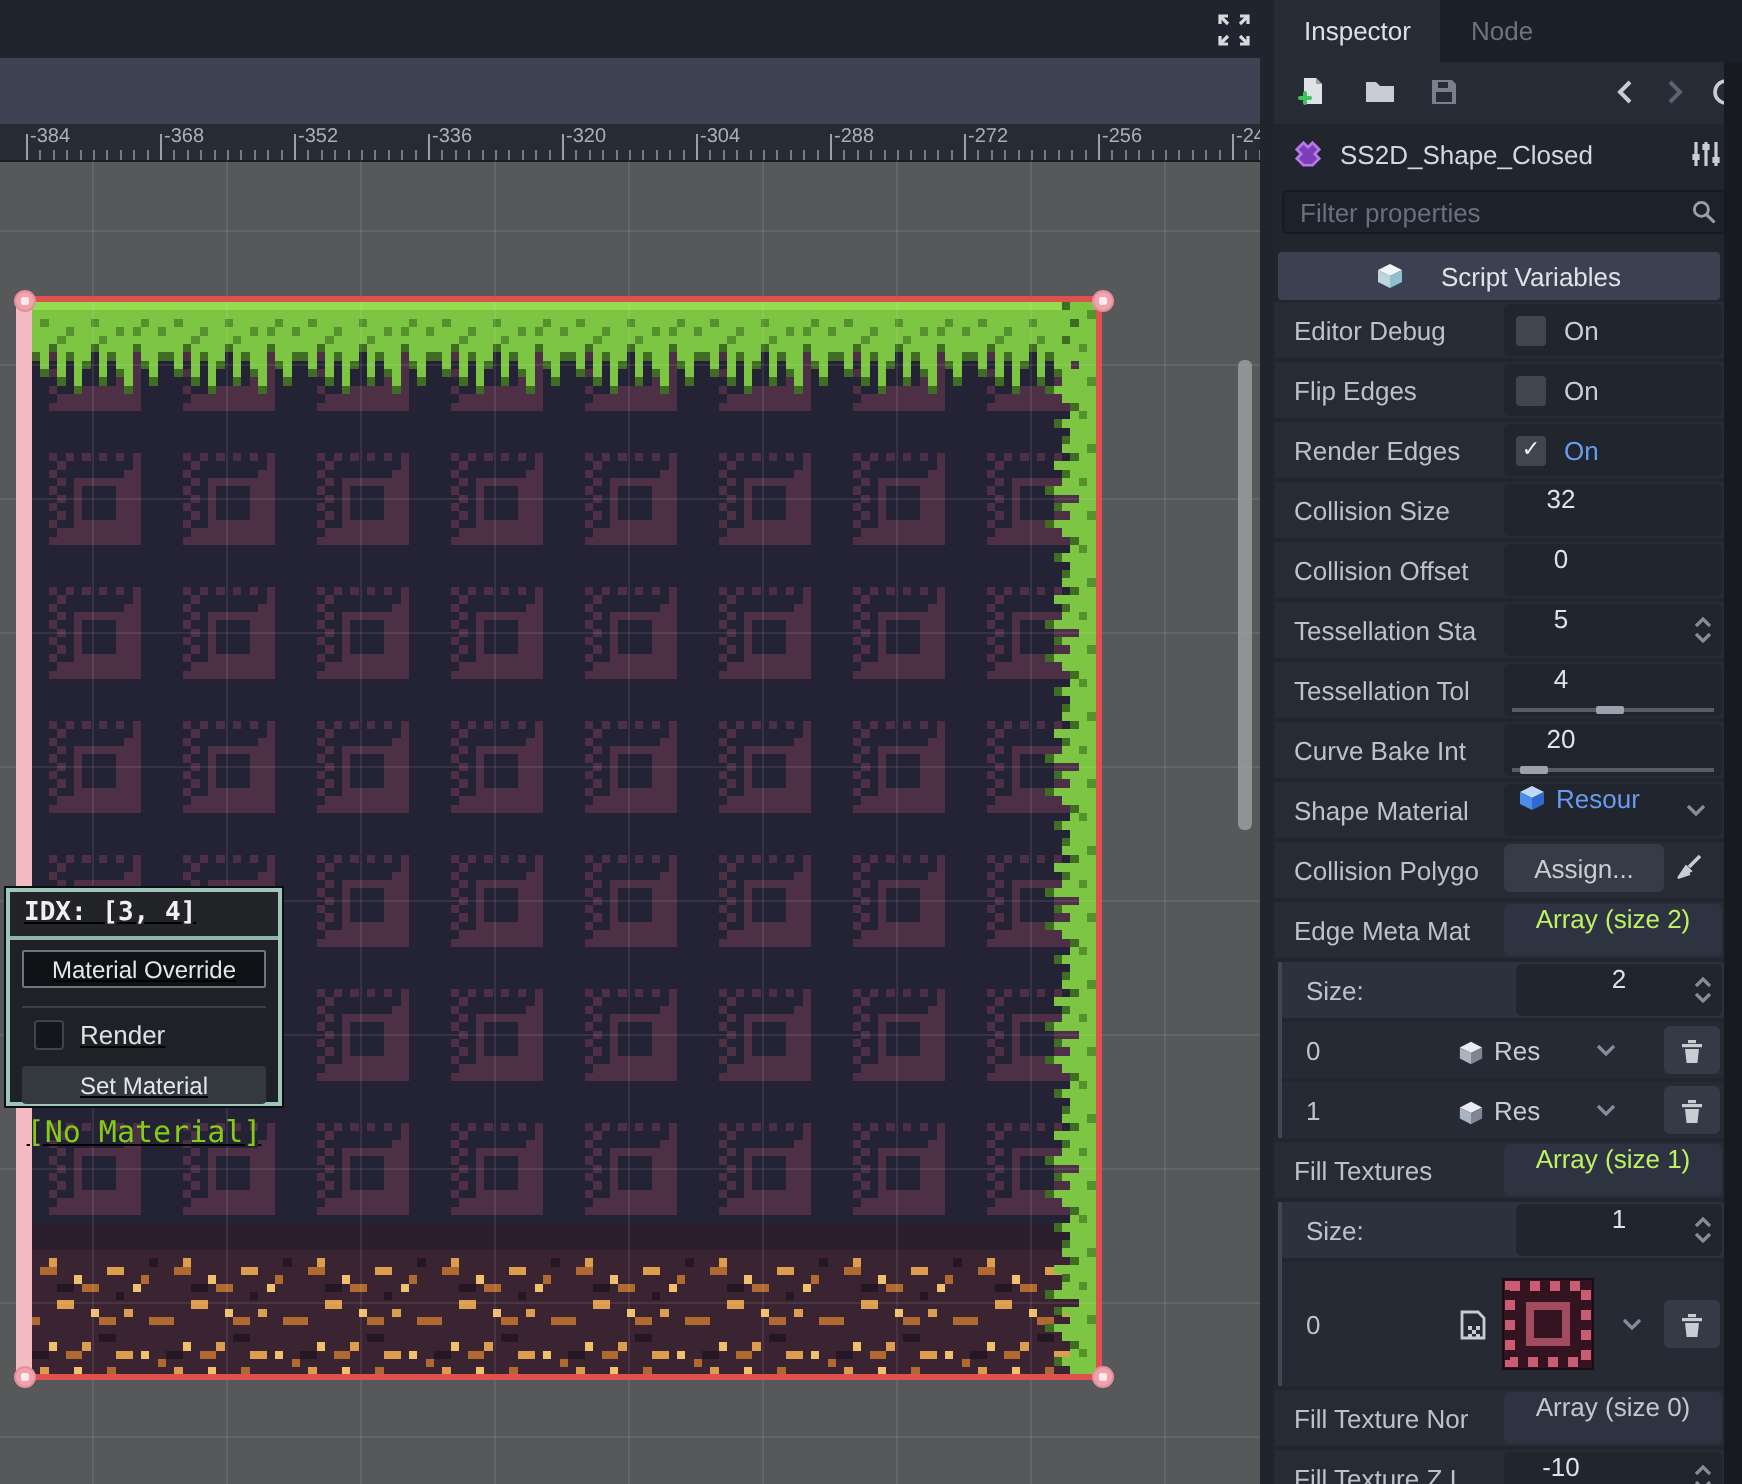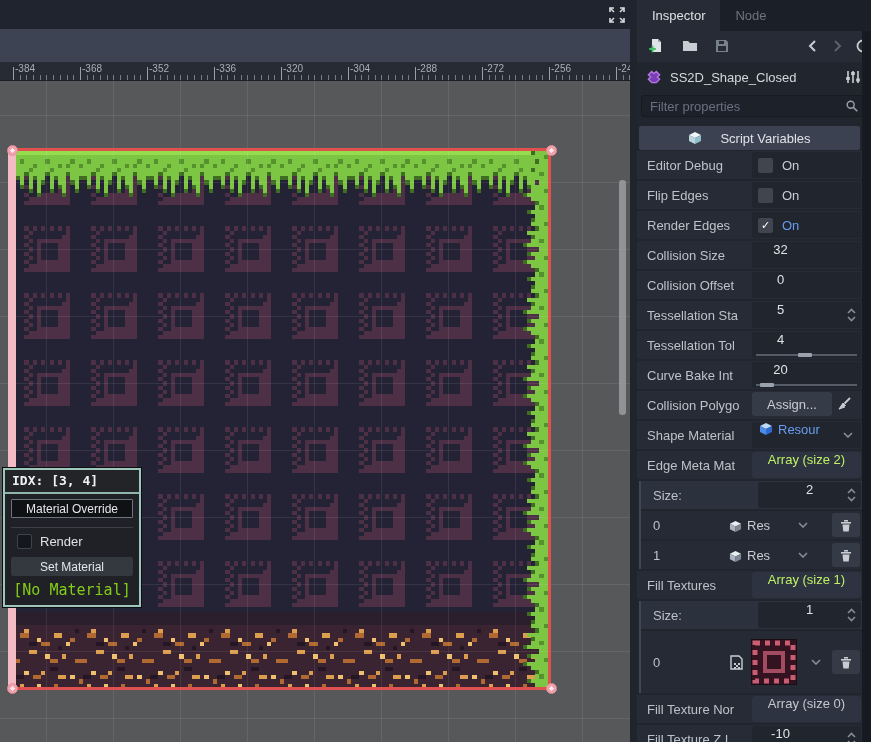--- a/index.html
+++ b/index.html
@@ -28,22 +28,22 @@
      background-size:67px 67px;background-position:46px 35px;}
   .darkstrip{background:#2b1e2d;}
   .edge-red{background:#e0504e;}
   .edge-pink{background:#f5bbc4;}
   .endpoint{width:11px;height:11px;border-radius:50%;
      background:radial-gradient(circle,#ffe9ec 0 34%,#f2a2ad 35% 100%);
      border:1px solid #e2919c;box-sizing:border-box;}
   .vscroll{position:absolute;left:619px;top:100px;width:7px;height:235px;background:#98999c;border-radius:3px;opacity:.9;}
 
   
-  .popup{position:absolute;left:3px;top:388px;width:138px;height:139px;background:#1f2126;
-     border:2px solid #9fc6bb;box-shadow:0 0 0 1px #0d0e11;box-sizing:border-box;z-index:5;}
+  .popup{position:absolute;left:3px;top:364px;width:138px;height:109px;background:#1f2126;
+     border:2px solid #9fc6bb;box-shadow:0 0 0 1px #0d0e11;box-sizing:border-box;z-index:5;text-decoration:underline;}
   .popup-title{height:22px;line-height:22px;padding-left:7px;color:#f0f0f2;font-weight:bold;
      font-family:"DejaVu Sans Mono",monospace;font-size:13px;border-bottom:2px solid #8fb5aa;background:#222428;}
   .popup-body{padding:5px 6px 4px 6px;}
   .mo-btn{display:block;width:100%;height:19px;background:#0f1115;border:1px solid #6f757c;
      color:#e4e6e9;font-size:12px;font-family:"Liberation Sans",sans-serif;border-radius:1px;padding:0;}
   .render-row{display:flex;align-items:center;gap:8px;margin-top:9px;padding:6px 0 0 6px;
      border-top:1px solid #3c4046;color:#dfe1e4;font-size:13px;}
   .pcheck{width:13px;height:13px;background:#14171c;border:1px solid #3f444b;border-radius:2px;display:inline-block;}
   .sm-btn{display:block;width:100%;height:19px;background:#34383f;border:none;border-radius:2px;
      color:#e4e6e9;font-size:12px;font-family:"Liberation Sans",sans-serif;margin-top:8px;padding:0;}
@@ -373,44 +373,44 @@
       <div class="prow">
         <div class="plabel">Curve Bake Int</div>
         <div class="pval box center">
           <span class="num">20</span>
           <span class="sliderline"></span>
           <span class="grabber" style="left:7%"></span>
         </div>
       </div>
 
       <div class="prow">
+        <div class="plabel">Shape Material</div>
+        <div class="pval box resval">
+          <svg width="14" height="14" viewBox="0 0 14 14">
+            <path d="M7,1 L13,4 L7,7 L1,4 Z" fill="#bcd9f8"></path>
+            <path d="M1,4 L7,7 L7,13 L1,10 Z" fill="#4d8de8"></path>
+            <path d="M13,4 L7,7 L7,13 L13,10 Z" fill="#2e6ad0"></path>
+          </svg>
+          <span>Resour</span>
+          <svg class="chev" width="10" height="6" viewBox="0 0 10 6">
+            <path d="M1,1 L5,5 L9,1" fill="none" stroke="#868d98" stroke-width="1.6"></path>
+          </svg>
+        </div>
+      </div>
+
+      <div class="prow">
         <div class="plabel">Collision Polygo</div>
         <div class="pval">
           <span class="assignbtn">Assign...</span>
           <span class="toolbtn">
             <svg width="15" height="15" viewBox="0 0 15 15">
               <path d="M13,2 L7.5,7.5" stroke="#c9cdd3" stroke-width="1.8"></path>
               <path d="M2,13 L6,7 L8.5,9.5 Z M2,13 L8,11" fill="#c9cdd3" stroke="#c9cdd3" stroke-width="1"></path>
             </svg>
           </span>
-        </div>
-      </div>
-
-      <div class="prow">
-        <div class="plabel">Shape Material</div>
-        <div class="pval box resval">
-          <svg width="14" height="14" viewBox="0 0 14 14">
-            <path d="M7,1 L13,4 L7,7 L1,4 Z" fill="#bcd9f8"></path>
-            <path d="M1,4 L7,7 L7,13 L1,10 Z" fill="#4d8de8"></path>
-            <path d="M13,4 L7,7 L7,13 L13,10 Z" fill="#2e6ad0"></path>
-          </svg>
-          <span>Resour</span>
-          <svg class="chev" width="10" height="6" viewBox="0 0 10 6">
-            <path d="M1,1 L5,5 L9,1" fill="none" stroke="#868d98" stroke-width="1.6"></path>
-          </svg>
         </div>
       </div>
 
       <div class="prow">
         <div class="plabel">Edge Meta Mat</div>
         <div class="pval light">
           <span>Array (size 2)</span>
         </div>
       </div>
 

